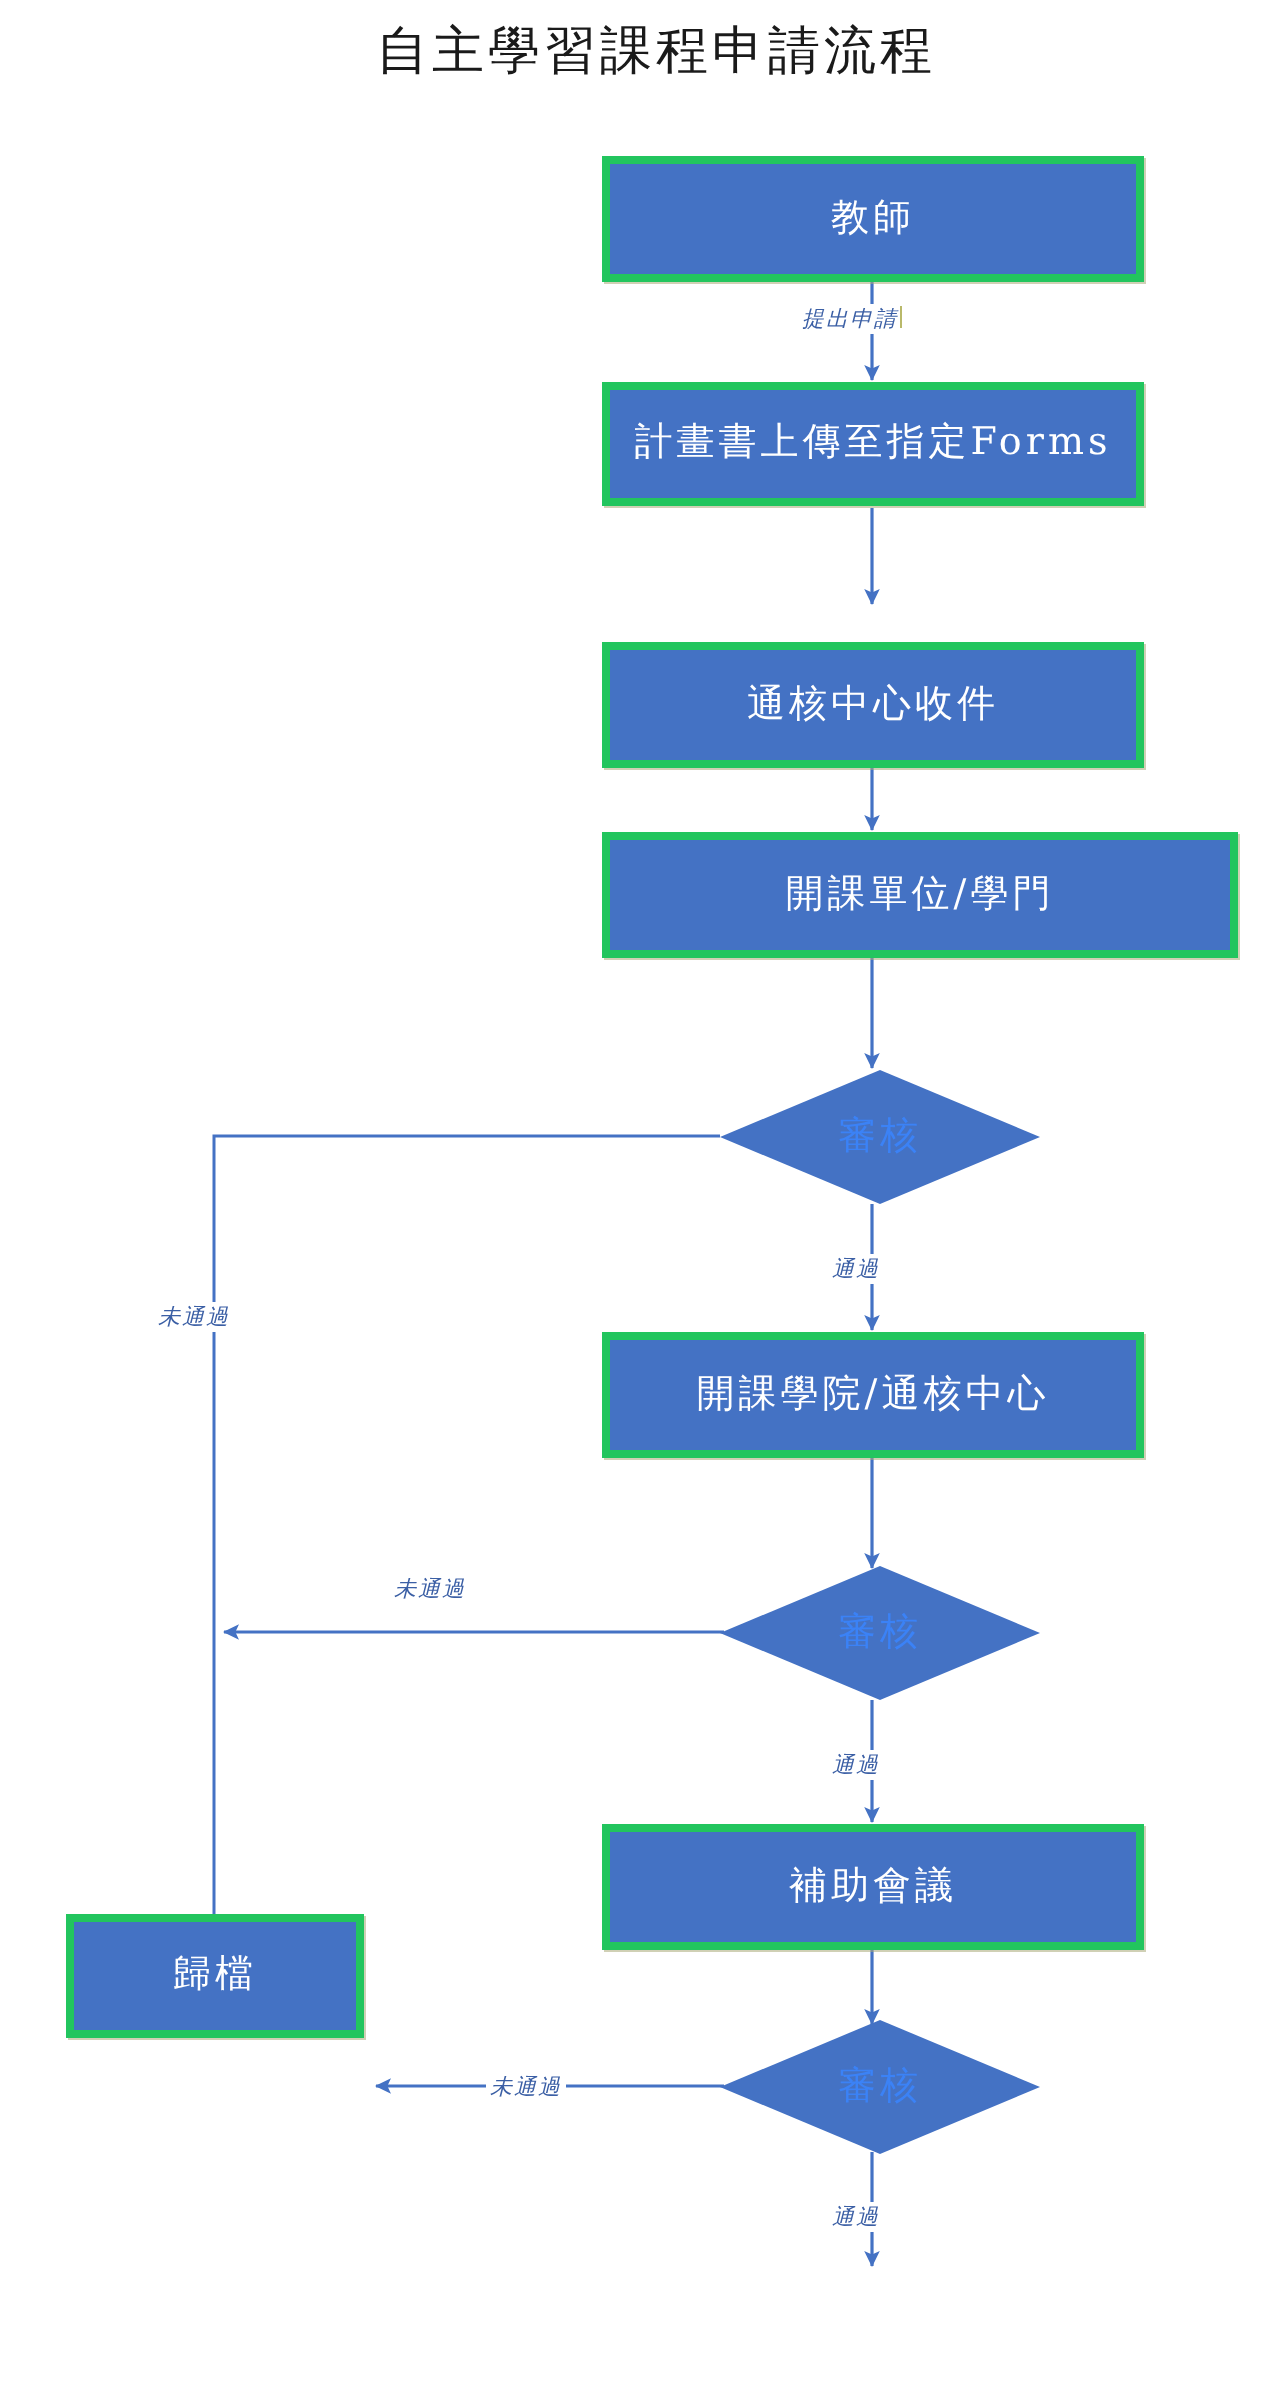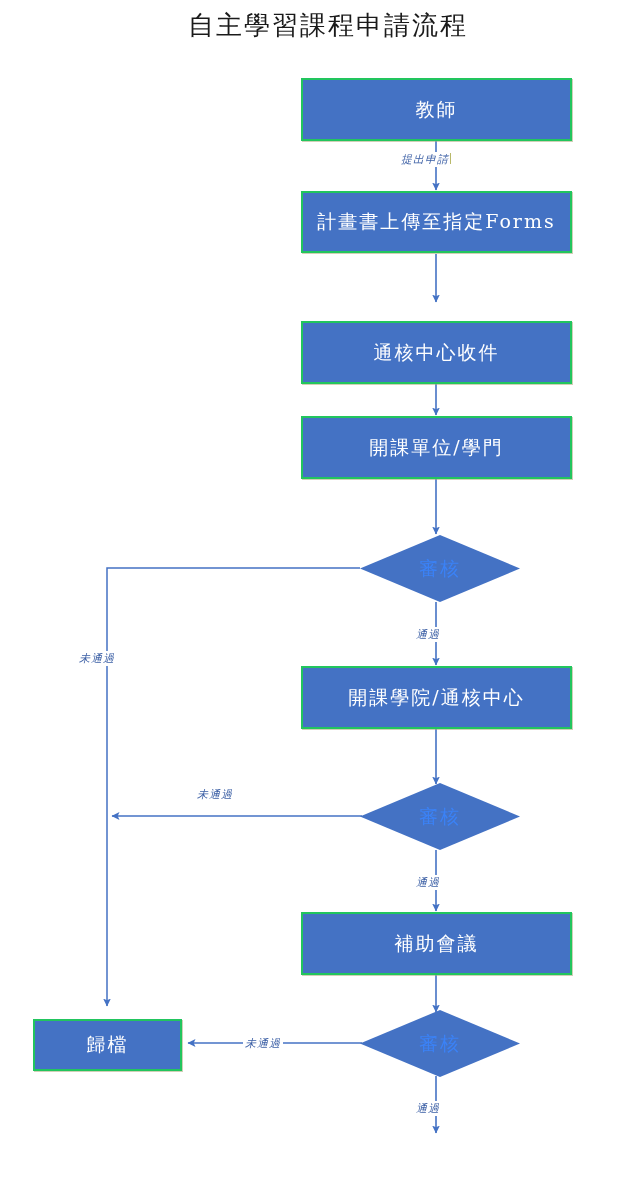--- a/index.html
+++ b/index.html
@@ -43,21 +43,21 @@
     color: #ffffff;
     font-size: 19px;
     letter-spacing: 2px;
     text-align: center;
     line-height: 1.15;
     box-sizing: border-box;
     user-select: none;
   }
   .node.process {
     background: #4472C4;
-    border: 2px solid #22c55e;
+    border: 4px solid #22c55e;
     box-shadow: 1px 1px 0 rgba(170,170,120,0.55);
   }
   .node.decision {
     background: transparent;
     border: none;
   }
   .diamond-label {
     position: absolute;
     width: 100%;
     text-align: center;
@@ -138,21 +138,21 @@
   </div>
 
   <div class="node process" style="left:301px; top:191px; width:271px; height:62px;">
     <span>計畫書上傳至指定Forms</span>
   </div>
 
   <div class="node process" style="left:301px; top:321px; width:271px; height:63px;">
     <span>通核中心收件</span>
   </div>
 
-  <div class="node process" style="left:301px; top:416px; width:271px; height:63px;">
+  <div class="node process" style="left:301px; top:416px; width:318px; height:63px;">
     <span>開課單位/學門</span>
   </div>
 
   <div class="node decision" style="left:360px; top:535px; width:160px; height:67px;">
     <span class="diamond-label">審核</span>
   </div>
 
   <div class="node process" style="left:301px; top:666px; width:271px; height:63px;">
     <span>開課學院/通核中心</span>
   </div>
@@ -162,21 +162,21 @@
   </div>
 
   <div class="node process" style="left:301px; top:912px; width:271px; height:63px;">
     <span>補助會議</span>
   </div>
 
   <div class="node decision" style="left:360px; top:1010px; width:160px; height:67px;">
     <span class="diamond-label">審核</span>
   </div>
 
-  <div class="node process" style="left:33px; top:1019px; width:149px; height:52px;">
+  <div class="node process" style="left:33px; top:957px; width:149px; height:62px;">
     <span>歸檔</span>
   </div>
 
 
   <div class="edge-label" style="left:399px; top:152px;">
     <span>提出申請</span><span class="caret"></span>
   </div>
 
   <div class="edge-label" style="left:414px; top:627px;">
     <span>通過</span>

